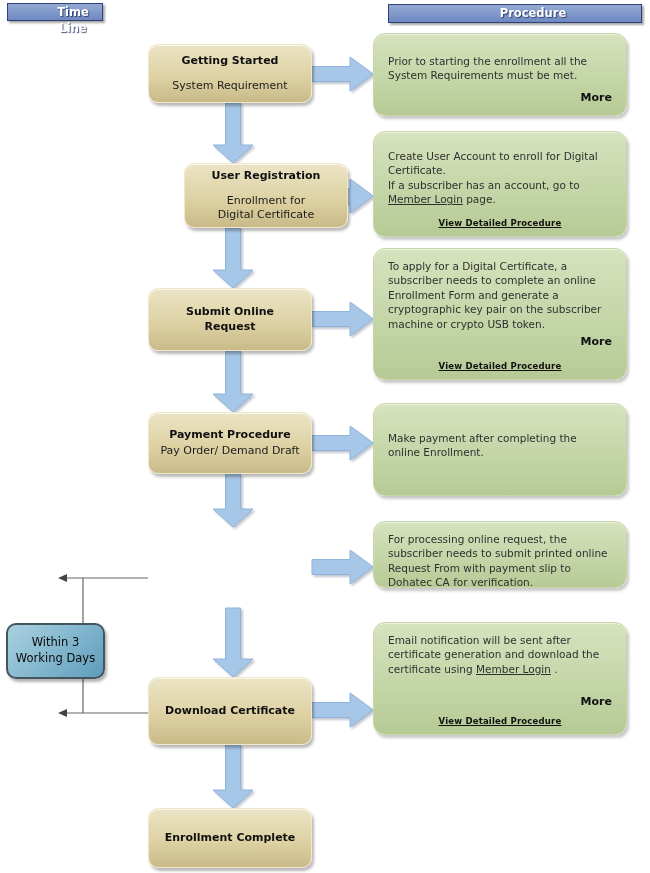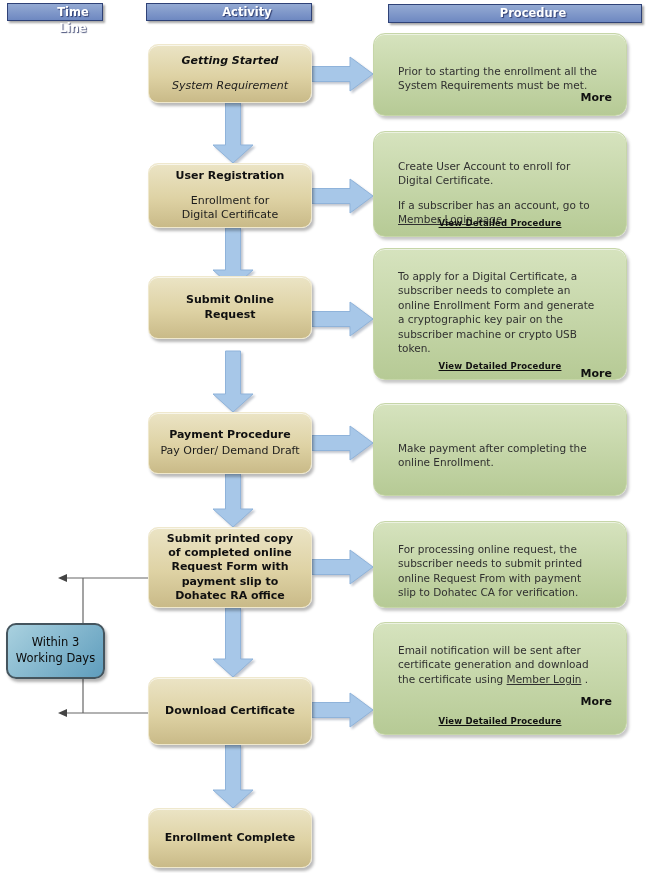--- a/index.html
+++ b/index.html
@@ -27,43 +27,43 @@
     background:linear-gradient(to bottom, var(--activity-top,#ebe4c5) 0%, var(--activity-mid,#ded2a4) 55%, var(--activity-bottom,#c9ba88) 100%);
     border:1px solid #efe8cd;
     box-shadow:2px 3px 3px rgba(0,0,0,0.28), inset 0 1px 0 rgba(255,255,255,0.65);
     display:flex; flex-direction:column; align-items:center; justify-content:center;
     text-align:center; padding:6px 10px; z-index:2;
   }
   .activity-title{ font-weight:bold; font-size:11px; color:#101010; line-height:1.3; }
   .activity-sub  { font-size:11px; color:#1c1c1c; line-height:1.3; margin-top:11px; }
   .activity-sub.tight{ margin-top:1px; }
 
-  #act-1{ top:44px;  height:59px;font-style:italic; }
-  #act-2{ top:163px; height:65px; }
-  #act-3{ top:276px; height:63px; }
+  #act-1{ top:44px;  height:59px; }
+  #act-2{ top:163px; height:65px;margin-left:36px; }
+  #act-3{ top:288px; height:63px; }
   #act-4{ top:412px; height:62px; }
   #act-5{ top:527px; height:81px; }
   #act-6{ top:677px; height:68px; }
   #act-7{ top:808px; height:60px; }
 
   
   .procedure-box{
     position:absolute; left:373px; width:254px; border-radius:12px;
     background:linear-gradient(to bottom, var(--procedure-top,#d6e3be) 0%, var(--procedure-bottom,#b6ca95) 100%);
     border:1px solid #c6d6a8;
     box-shadow:2px 3px 3px rgba(0,0,0,0.22), inset 0 1px 0 rgba(255,255,255,0.55);
     padding:10px 14px 8px 14px; font-size:10.5px; color:#303030; line-height:1.38; z-index:2;
   }
   #proc-1{ top:33px;  height:83px;  padding-top:20px; }
   #proc-2{ top:131px; height:106px; padding-top:17px; }
   #proc-3{ top:248px; height:132px; }
   #proc-4{ top:403px; height:93px;  padding-top:27px; }
-  #proc-5{ top:521px; height:87px;  }
+  #proc-5{ top:521px; height:67px;  }
   #proc-6{ top:622px; height:113px; }
-  .procedure-box p{ margin:10px; }
+  .procedure-box p{ margin:0; }
   .p-gap{ margin-top:14px; }
   .more{ text-align:right; font-weight:bold; font-size:11px; color:#101010; margin-top:3px; cursor:pointer; }
   .more-abs{ position:absolute; right:14px; bottom:10px; margin:0; }
   .more-abs2{ position:absolute; right:14px; bottom:25px; margin:0; }
   .view-detail{
     position:absolute; bottom:6px; left:0; right:0; text-align:center;
     font-size:8.5px; font-weight:bold; text-decoration:underline; color:#101010;
     letter-spacing:0.2px; cursor:pointer;
   }
   a.inline-link{ color:#303030; text-decoration:underline; cursor:pointer; }
@@ -109,21 +109,20 @@
     <polygon class="flow-arrow" points="312,702.5 350,702.5 350,693 373,710 350,727 350,717.5 312,717.5"></polygon>
 
     <path class="thin-line" d="M148 578 H66"></path>
     <polygon class="thin-head" points="58,578 67,574 67,582"></polygon>
     <path class="thin-line" d="M148 713 H66"></path>
     <polygon class="thin-head" points="58,713 67,709 67,717"></polygon>
     <path class="thin-line" d="M83 578 V713"></path>
   </svg>
 
   <div class="col-header" id="hdr-timeline">Time Line</div>
-  <div class="col-header" id="hdr-activity">Activity</div>
   <div class="col-header" id="hdr-procedure">Procedure</div>
 
   <div class="badge">
     <div>Within 3</div>
     <div>Working Days</div>
   </div>
 
   <div class="activity-box" id="act-1">
     <div class="activity-title">Getting Started</div>
     <div class="activity-sub">System Requirement</div>
@@ -139,23 +138,20 @@
 
   <div class="activity-box" id="act-3">
     <div class="activity-title">Submit Online Request</div>
   </div>
 
   <div class="activity-box" id="act-4">
     <div class="activity-title">Payment Procedure</div>
     <div class="activity-sub tight">Pay Order/ Demand Draft</div>
   </div>
 
-  <div class="activity-box" id="act-5">
-    <div class="activity-title">Submit printed copy of completed online Request Form with payment slip to Dohatec RA office</div>
-  </div>
 
   <div class="activity-box" id="act-6">
     <div class="activity-title">Download Certificate</div>
   </div>
 
   <div class="activity-box" id="act-7">
     <div class="activity-title">Enrollment Complete</div>
   </div>
 
   <div class="procedure-box" id="proc-1">

